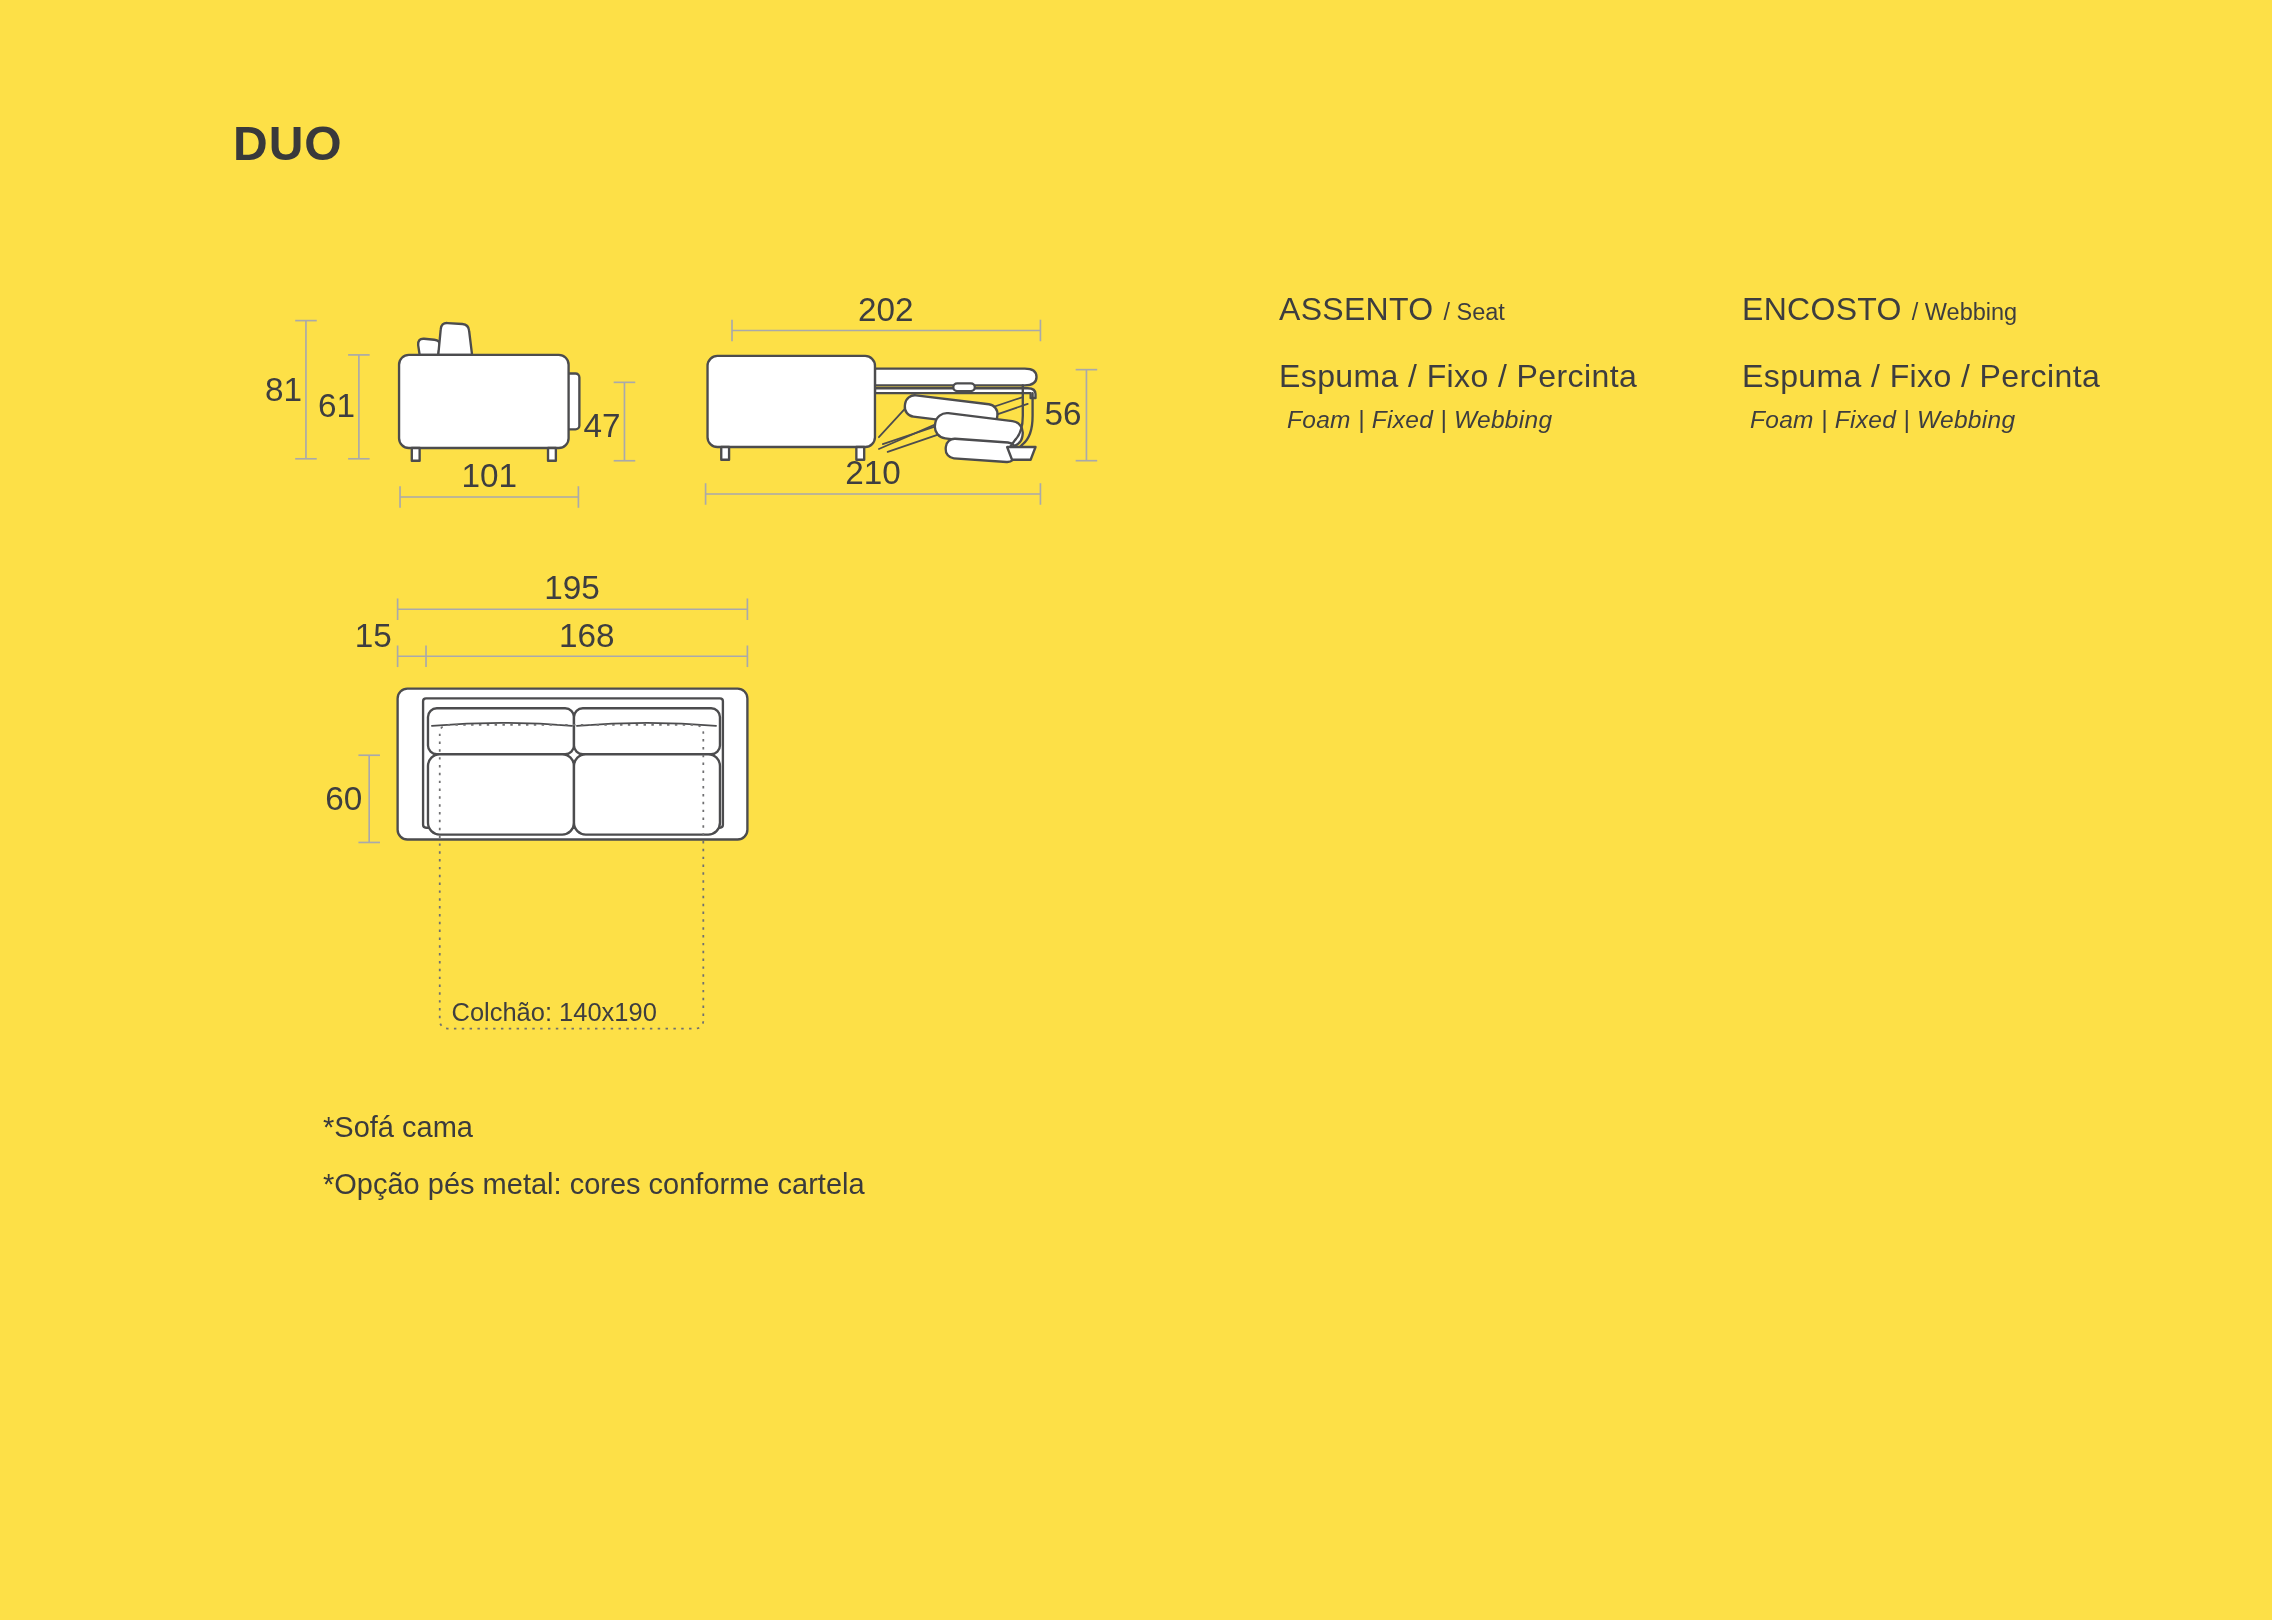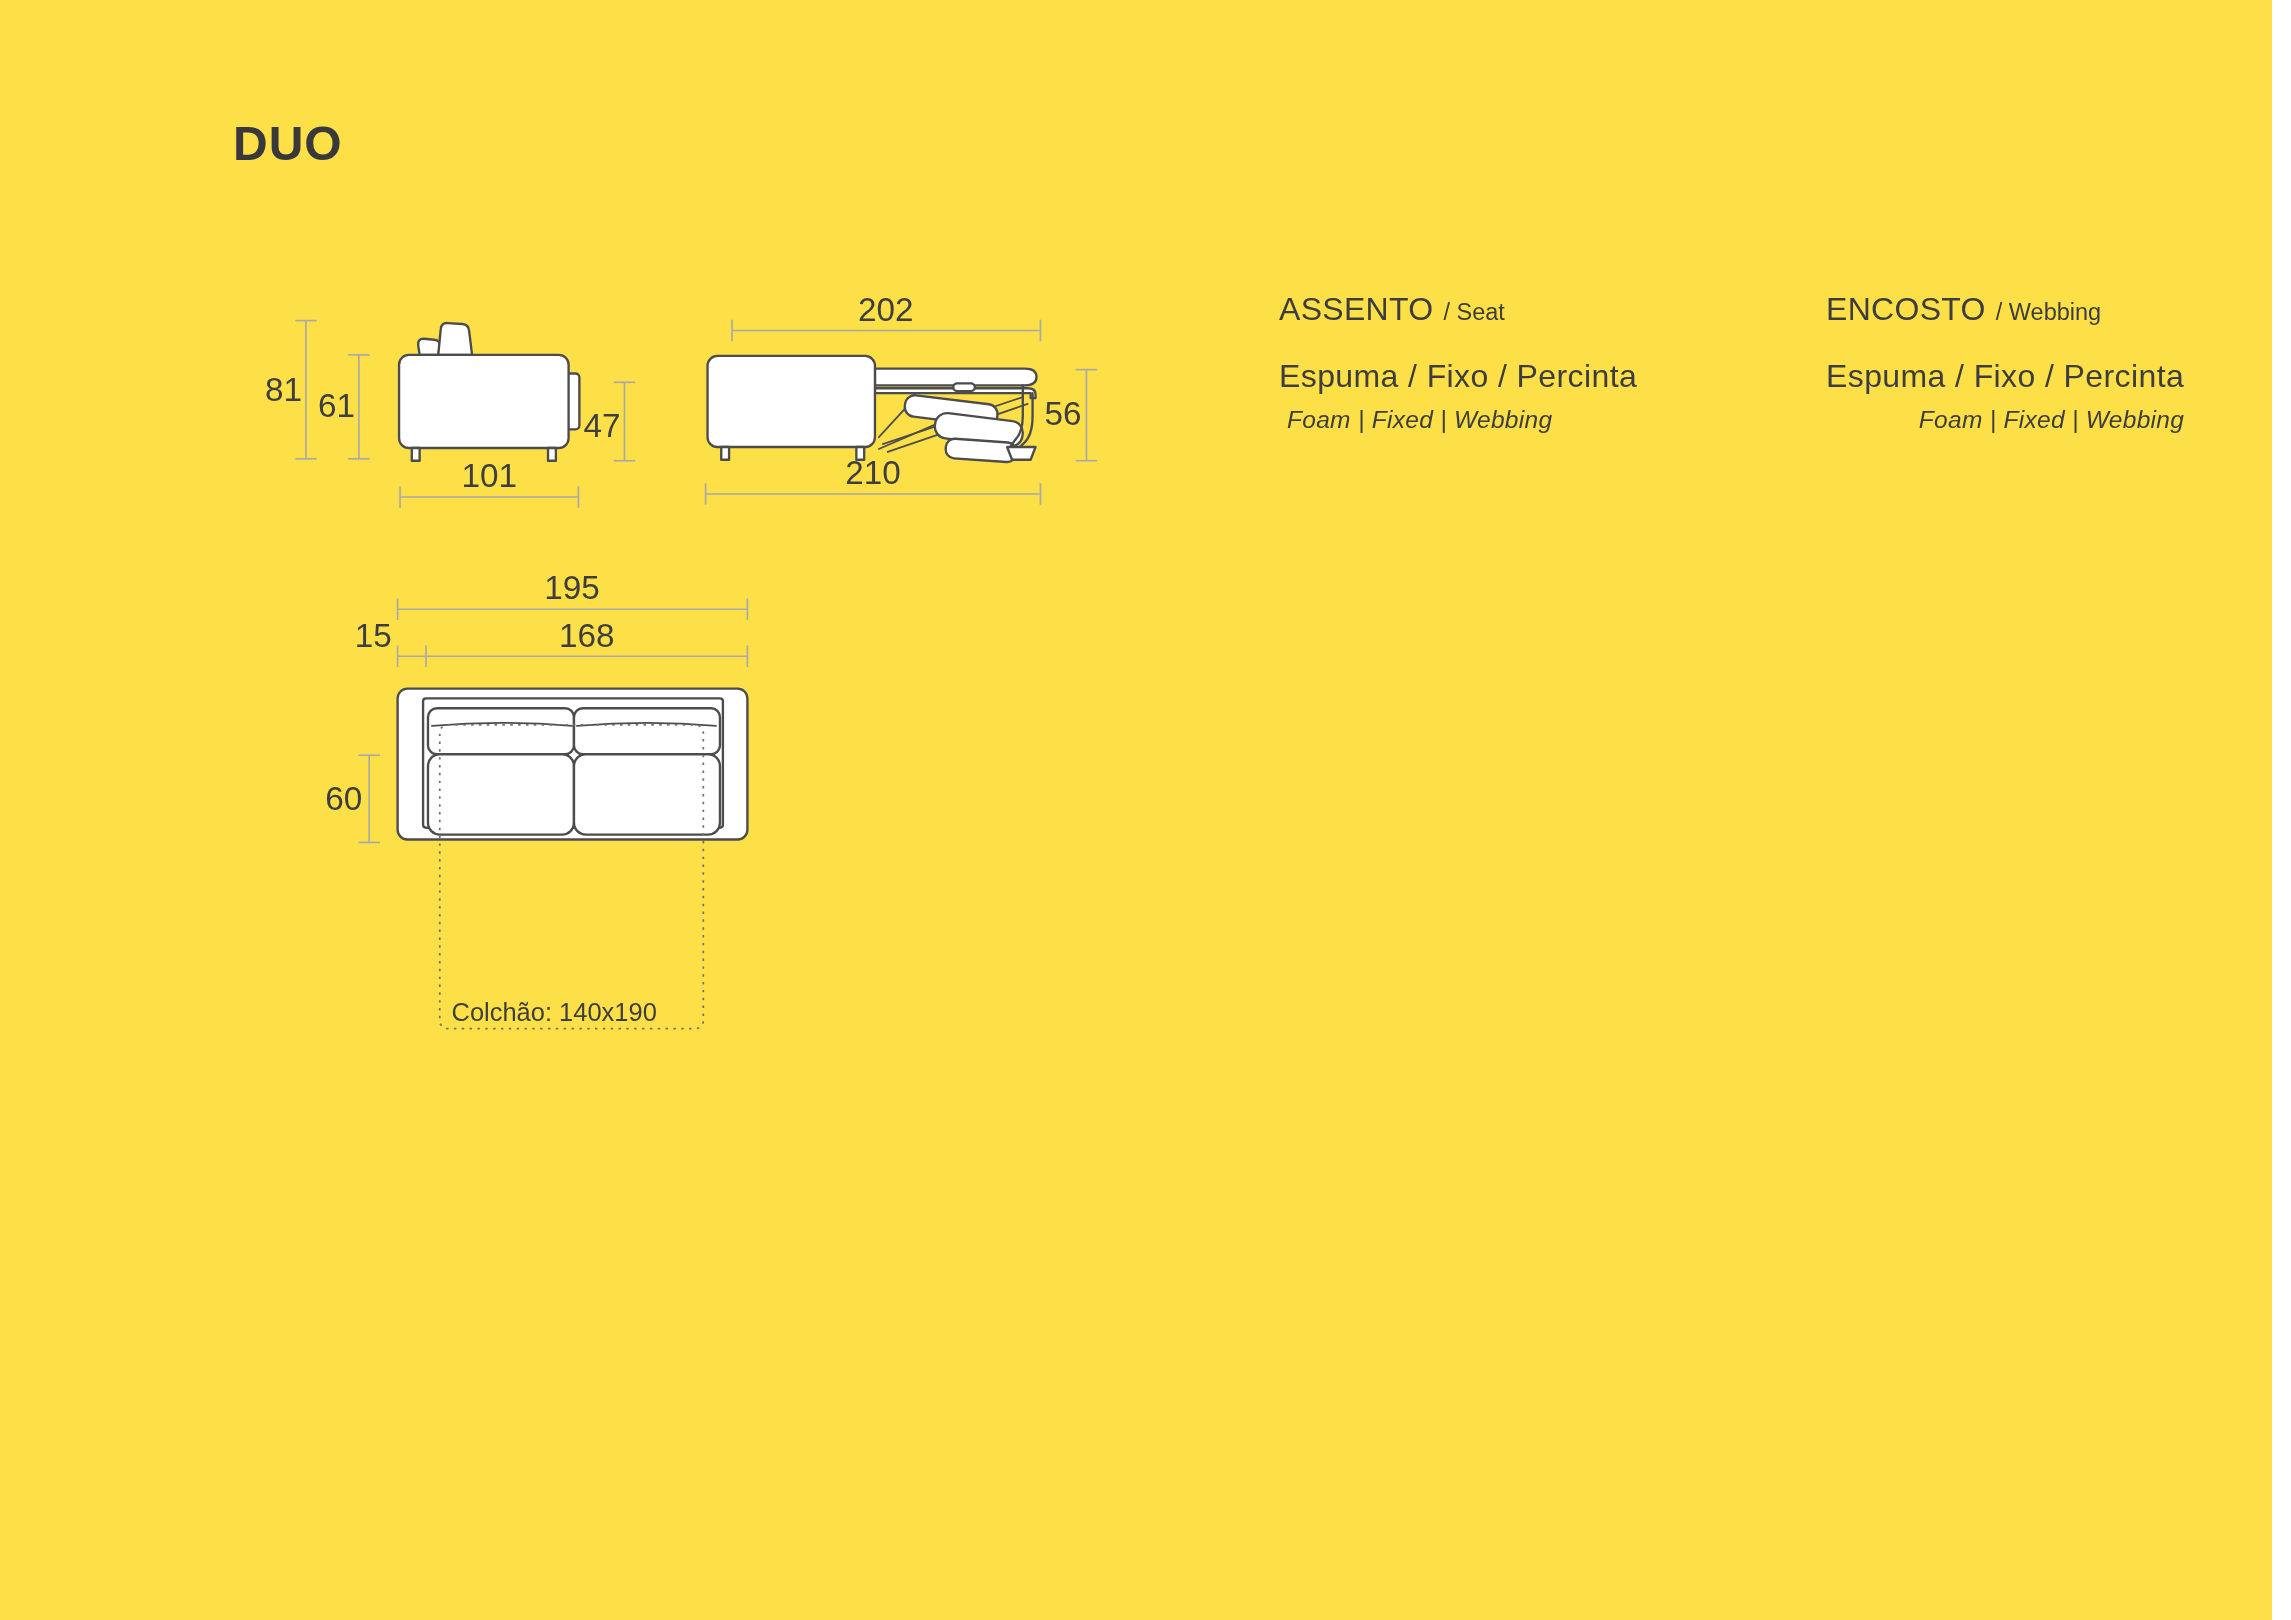--- a/index.html
+++ b/index.html
@@ -47,21 +47,21 @@
 
   <div class="abs spec-col" style="left:1279px;">
     <div class="name-row">
       <span class="name-pt">ASSENTO</span>
       <span class="name-en">/ Seat</span>
     </div>
     <div class="materials-pt">Espuma / Fixo / Percinta</div>
     <div class="materials-en">Foam | Fixed | Webbing</div>
   </div>
 
-  <div class="abs spec-col" style="left:1826px;text-align:right;">
+  <div class="abs spec-col" style="left:1742px;">
     <div class="name-row">
       <span class="name-pt">ENCOSTO</span>
       <span class="name-en">/ Webbing</span>
     </div>
     <div class="materials-pt">Espuma / Fixo / Percinta</div>
     <div class="materials-en">Foam | Fixed | Webbing</div>
   </div>
 
   <svg class="abs" style="left:255px;top:289px;" width="392" height="221" viewBox="260 295 400 225">
     <g>
@@ -174,15 +174,19 @@
     </g>
 
     <g>
       <line class="dim" x1="377" y1="771" x2="377" y2="860"></line>
       <line class="dim" x1="366" y1="771" x2="388" y2="771"></line>
       <line class="dim" x1="366" y1="860" x2="388" y2="860"></line>
       <text x="370" y="827" text-anchor="end">60</text>
     </g>
   </svg>
 
+  <div class="abs notes">
+    <div class="note">*Sofá cama</div>
+    <div class="note">*Opção pés metal: cores conforme cartela</div>
+  </div>
 
 </div>
 
 
 </body></html>

